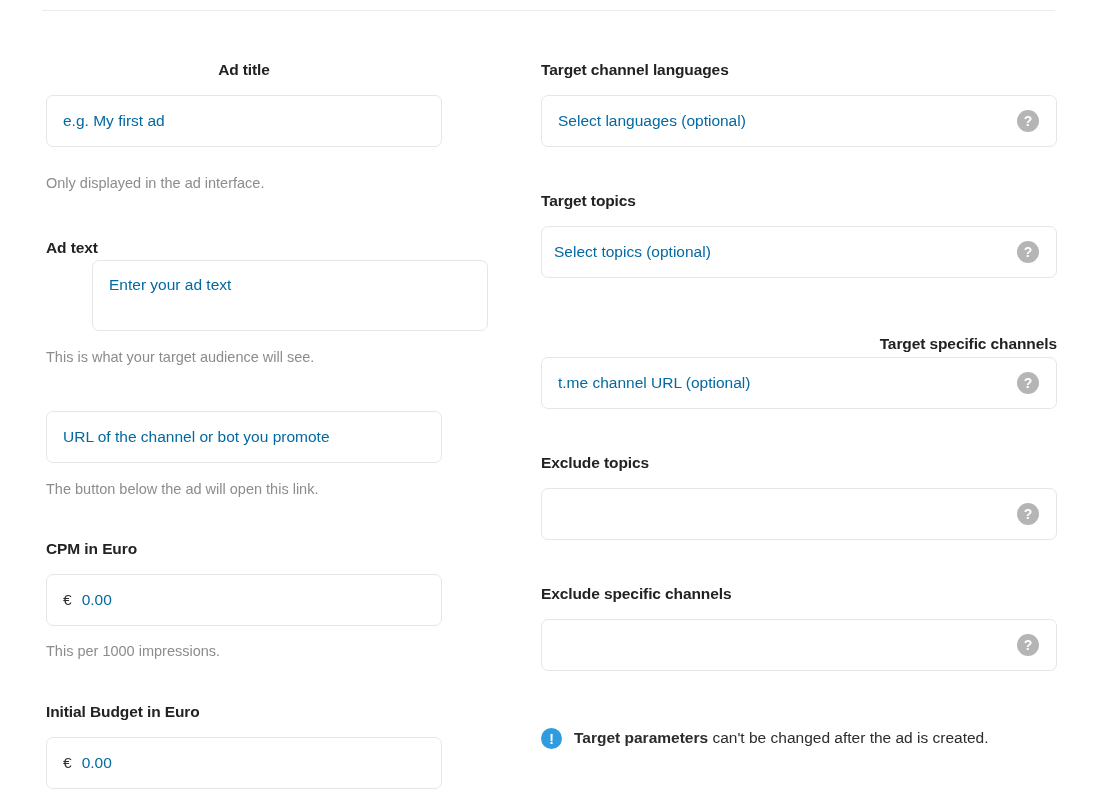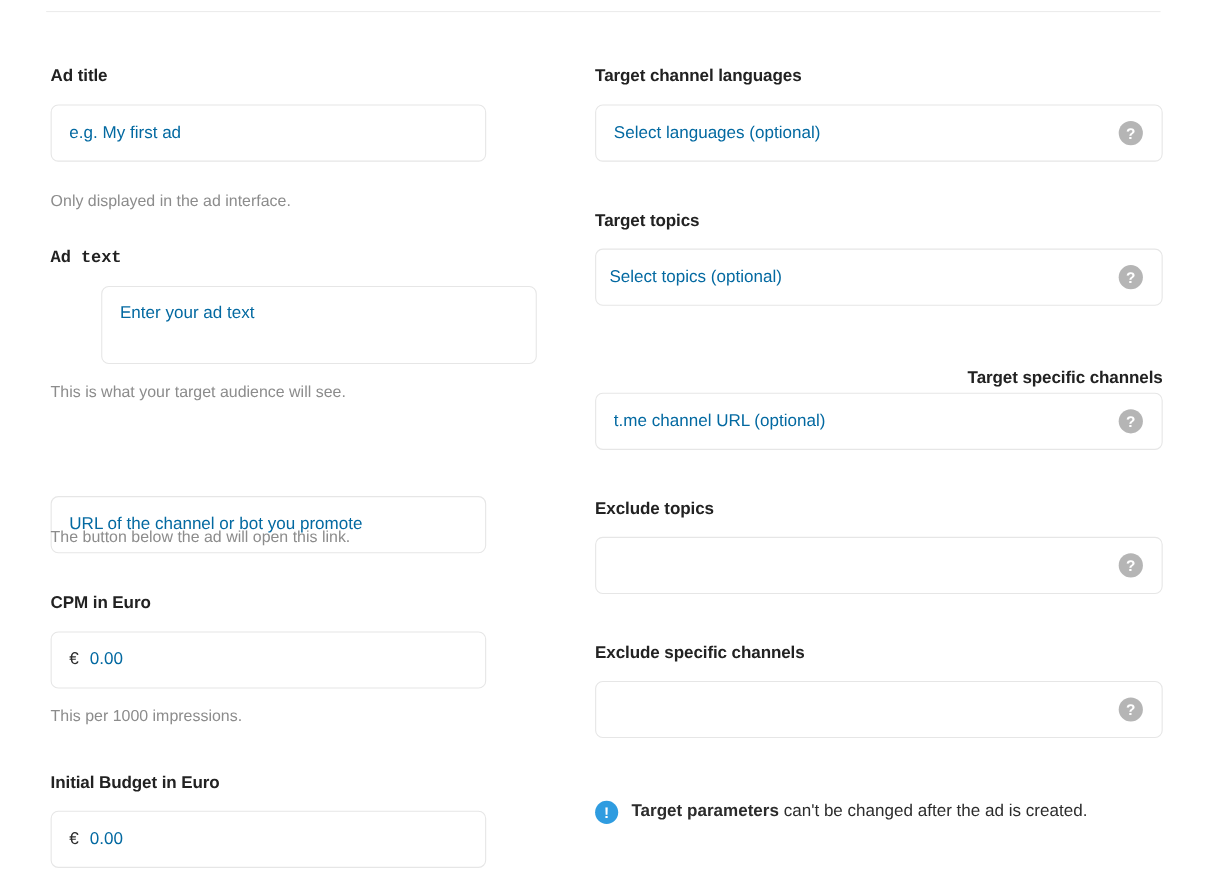--- a/index.html
+++ b/index.html
@@ -132,37 +132,37 @@
 <body>
 
 <div class="page">
 
   <div class="top-divider"></div>
 
   <div class="columns">
 
     <div class="col col-left">
 
-      <div class="p" style="top:60px;width:396px;">
+      <div class="p" style="top:60px;width:396px;text-align:center;">
         <div class="field-label">Ad title</div>
       </div>
       <div class="p input-box" style="top:95px;width:396px;">
         <span class="placeholder">e.g. My first ad</span>
       </div>
       <div class="p helper-text" style="top:174px;width:396px;">Only displayed in the ad interface.</div>
 
-      <div class="p" style="top:224px;width:396px;font-family:Liberation Mono, monospace;">
+      <div class="p" style="top:238px;width:396px;">
         <div class="field-label">Ad text</div>
       </div>
       <div class="p input-box textarea" style="top:260px;width:396px;">
         <span class="placeholder">Enter your ad text</span>
       </div>
       <div class="p helper-text" style="top:348px;width:396px;">This is what your target audience will see.</div>
 
-      <div class="p input-box" style="top:411px;width:396px;margin-top:40px;">
+      <div class="p input-box" style="top:411px;width:396px;">
         <span class="placeholder">URL of the channel or bot you promote</span>
       </div>
       <div class="p helper-text" style="top:480px;width:396px;">The button below the ad will open this link.</div>
 
       <div class="p" style="top:539px;width:396px;">
         <div class="field-label">CPM in Euro</div>
       </div>
       <div class="p input-box" style="top:574px;width:396px;">
         <span class="euro-prefix">€</span>
         <span class="placeholder">0.00</span>

